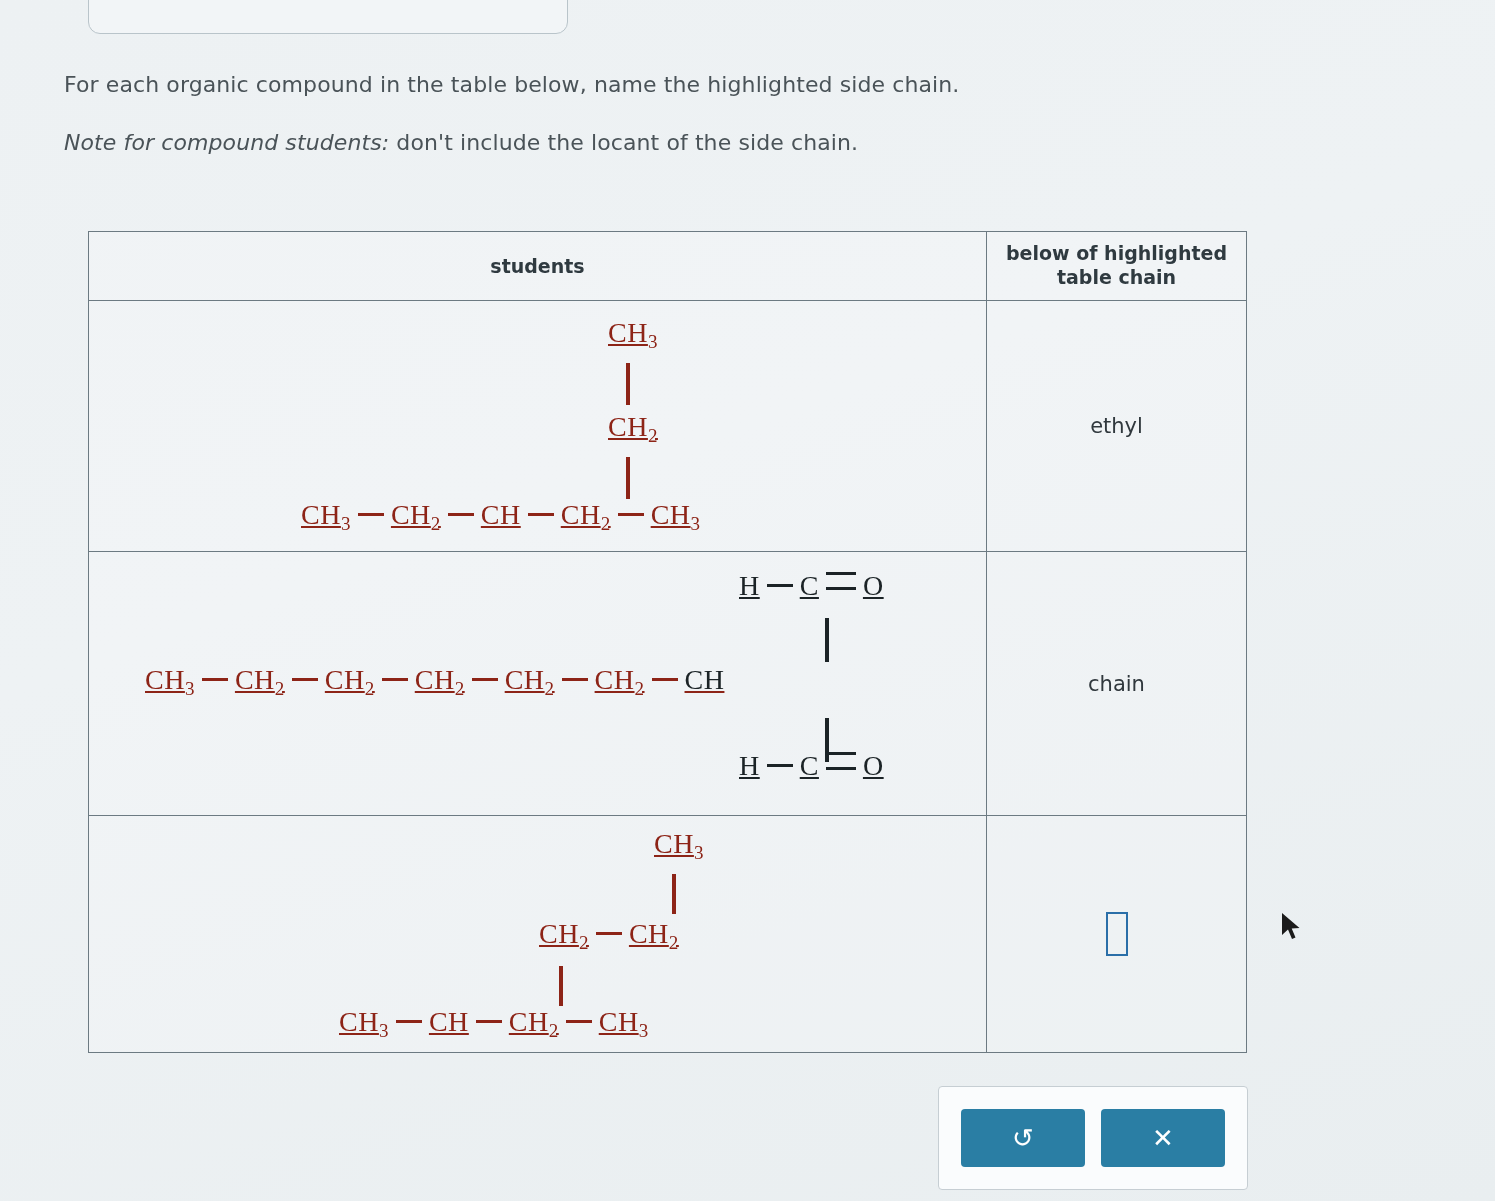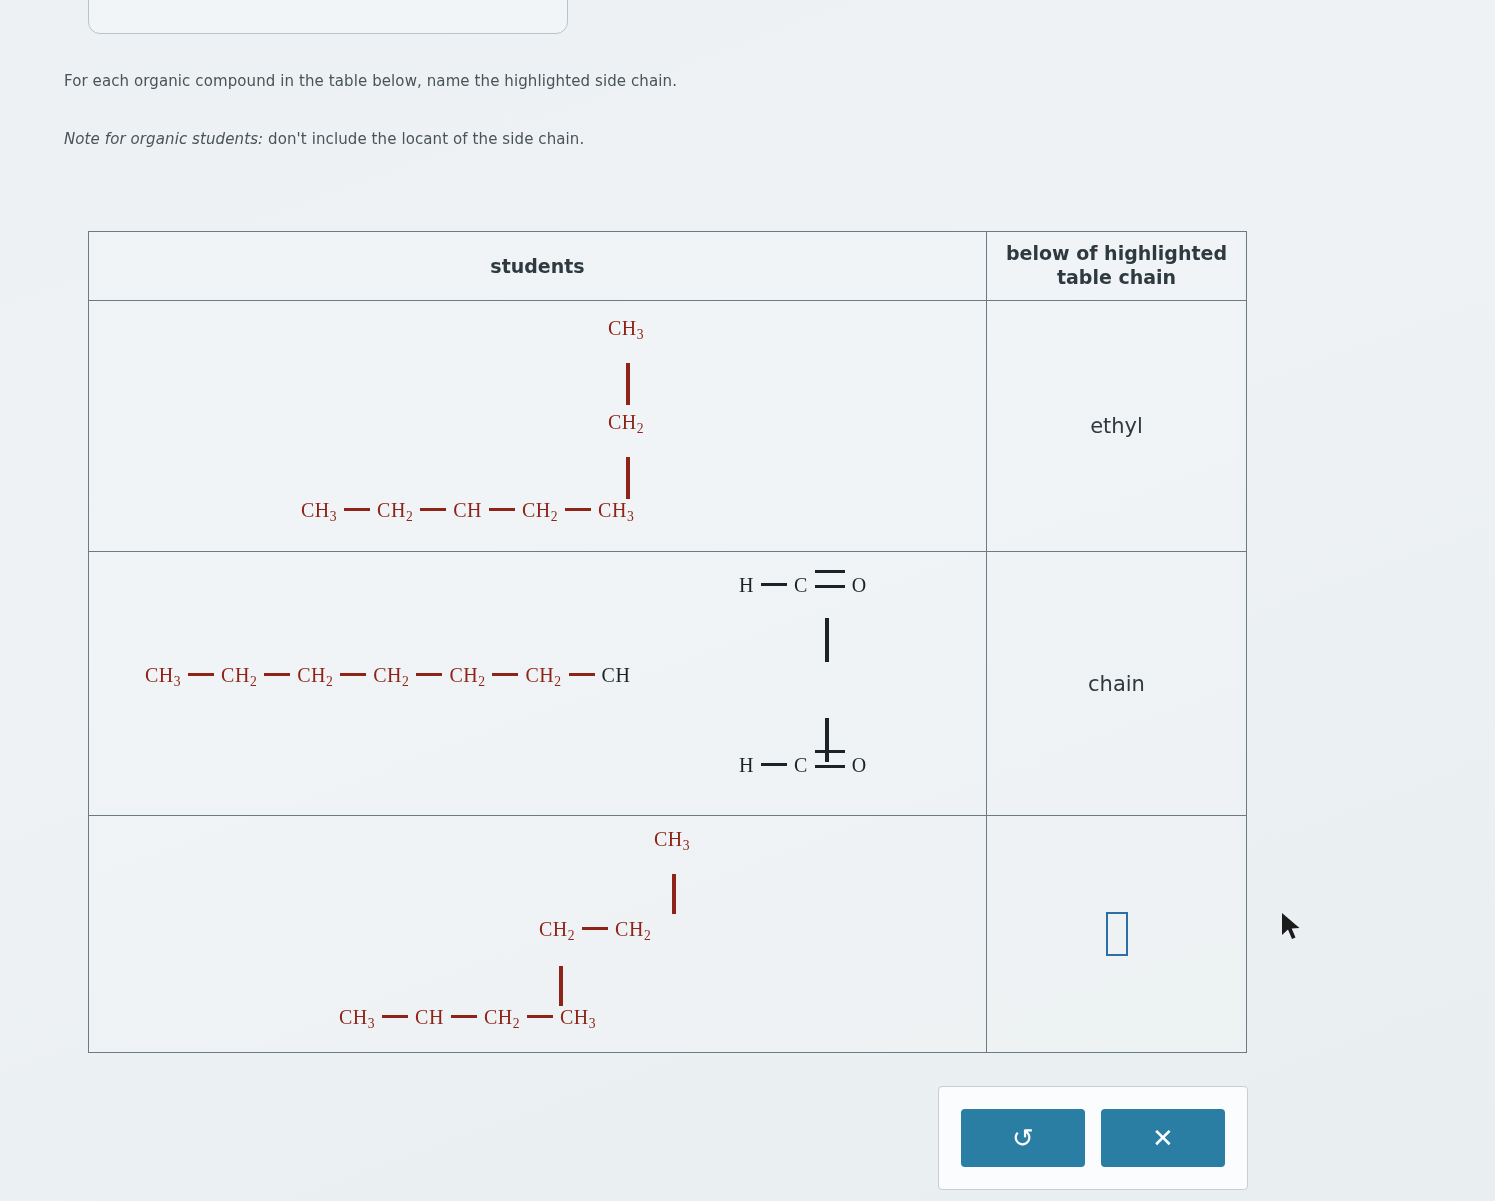--- a/index.html
+++ b/index.html
@@ -26,21 +26,21 @@
     top: -52px;
     width: 478px;
     height: 84px;
     border: 1px solid #b9c4ca;
     border-radius: 12px;
     background: #f2f5f7;
   }
   .instr {
     position: absolute;
     left: 64px;
-    font-size: 15px;
+    font-size: 22px;
     color: #4a5358;
     letter-spacing: .1px;
   }
   .instr1 { top: 72px; }
   .instr2 { top: 130px; }
   .instr2 em {
     font-style: italic;
   }
 
   
@@ -88,22 +88,23 @@
     font-family: "DejaVu Sans", sans-serif;
     margin-top: 27px;
   }
 
   
   .chem {
     position: absolute;
     white-space: nowrap;
     font-family: "Liberation Serif", serif;
     color: #8d2417;
-    font-size: 20px;
+    font-size: 28px;
     letter-spacing: .5px;
+    text-decoration: underline;
   }
   .chem sub {
     font-size: 0.68em;
     vertical-align: -0.32em;
   }
   .chem.blk {
     color: #1b2326;
   }
   .bond-h {
     display: inline-block;
@@ -177,21 +178,21 @@
   .cursor svg { display: block; }
 </style>
 </head>
 <body>
 
 <div class="page-bg"></div>
 
 <div class="top-tab"></div>
 
 <div class="instr instr1">For each organic compound in the table below, name the highlighted side chain.</div>
-<div class="instr instr2"><em>Note for organic students:</em><span> don't include the locant of the side chain.</span></div>
+<div class="instr instr2"><em>Note for compound students:</em><span> don't include the locant of the side chain.</span></div>
 
 <table class="tbl">
   <colgroup>
     <col class="col-compound">
     <col class="col-name">
   </colgroup>
   <thead>
     <tr>
       <th class="hdr">students</th>
       <th class="hdr">

